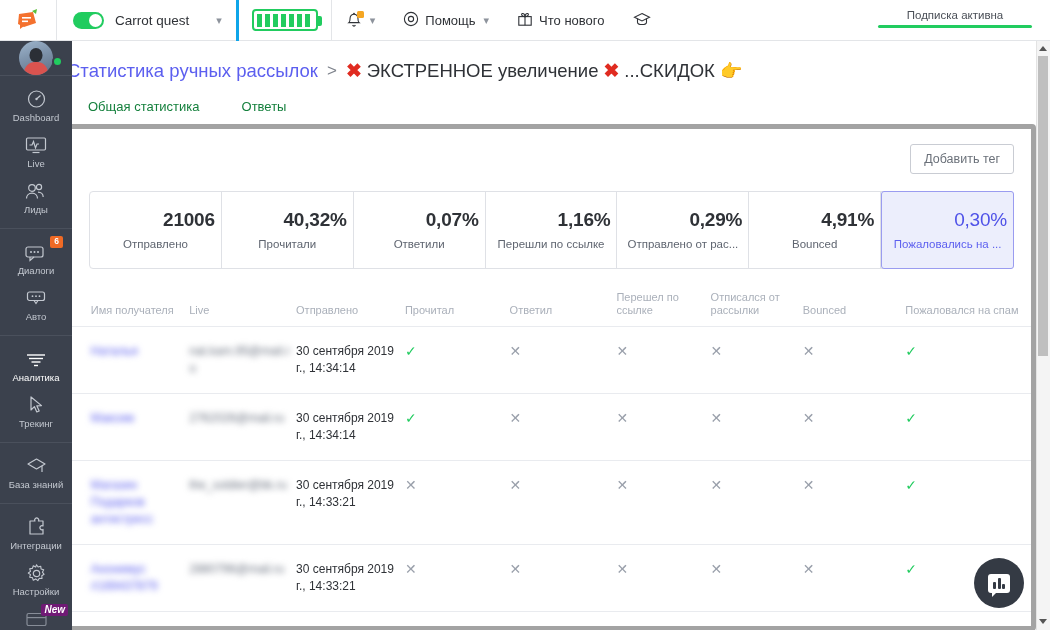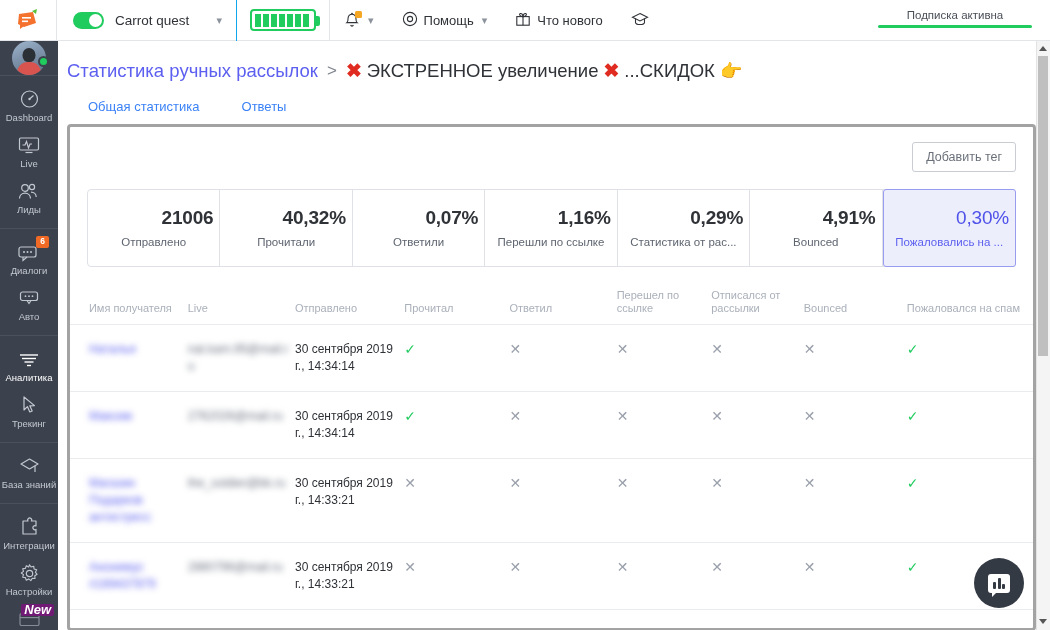--- a/index.html
+++ b/index.html
@@ -17,21 +17,21 @@
     background:#ffffff; border-bottom:1px solid #e3e5e8;
     display:flex; align-items:center; z-index:40;
   }
   .logo-cell {
     width:57px; height:41px; display:flex; align-items:center; justify-content:center;
     border-right:1px solid #e3e5e8;
   }
   .logo-glyph { position:relative; width:24px; height:23px; }
   .project-cell {
     display:flex; align-items:center; gap:11px; padding:0 14px 0 16px;
-    height:41px; border-right:1px solid #0ea5e9; min-width:180px;
+    height:41px; border-right:3px solid #0ea5e9; min-width:180px;
   }
   .toggle {
     width:31px; height:17px; border-radius:9px; background:#21cc5f; position:relative;
     flex:none;
   }
   .toggle:after{
     content:''; position:absolute; right:2px; top:2px; width:13px; height:13px;
     border-radius:50%; background:#fff;
   }
   .project-name { font-size:13.5px; color:#2f3237; white-space:nowrap; }
@@ -61,21 +61,21 @@
     background:#f5a623;
   }
   .sub-cell{
     margin-left:auto; padding:0 18px 4px 12px; text-align:center;
   }
   .sub-label{ font-size:11.5px; color:#4a4f57; margin-bottom:4px; }
   .sub-bar{ width:154px; height:3px; background:#21cc5f; border-radius:2px; }
 
   
   .sidebar{
-    position:absolute; top:41px; left:0; width:58px; height:589px;
+    position:absolute; top:41px; left:0; width:72px; height:589px;
     background:#3b414d; z-index:30;
     display:flex; flex-direction:column; align-items:center;
     overflow:hidden;
   }
   .avatar-wrap{
     height:52px; display:flex; align-items:center; justify-content:center;
     width:100%; border-bottom:1px solid #4a505c; position:relative;
   }
   .avatar{
     width:34px; height:34px; border-radius:50%;
@@ -104,21 +104,21 @@
     font-size:9.5px; color:#c3c8d0; line-height:11px; white-space:nowrap;
   }
   .nav-item.active .lbl{ color:#ffffff; }
   .nav-badge{
     position:absolute; right:9px; top:1px; background:#f06a25; color:#fff;
     font-size:8.5px; font-weight:bold; line-height:11px; min-width:13px; height:12px;
     border-radius:2px; text-align:center; padding:0 2px;
   }
   .nav-new{
     position:absolute; right:4px; top:2px; background:#701a75; color:#fff;
-    font-size:13px; font-weight:bold; line-height:12px; height:12px;
+    font-size:10px; font-weight:bold; line-height:12px; height:12px;
     border-radius:2px; padding:0 3px; font-style:italic;
   }
 
   
   .main{
     position:absolute; top:41px; left:53px; width:997px; height:589px;
     background:#ffffff; overflow:hidden;
   }
   .page-head{
     padding:18px 20px 8px 14px; display:flex; align-items:center; gap:9px;
@@ -128,33 +128,33 @@
   .crumb-sep{ font-size:17px; color:#7e838c; }
   .crumb-cur{ font-size:18.5px; color:#2f3237; display:flex; align-items:center; gap:5px;}
   .xmark{ color:#e02b20; font-size:19px; font-weight:bold; }
   .pointer{ font-size:18px; }
 
   .tabs{
     display:flex; align-items:flex-end; gap:0; padding-left:14px; height:34px;
     position:relative;
   }
   .tab{
-    font-size:13px; color:#3b82f6; padding:9px 20px 9px 20px; cursor:pointer;
+    font-size:13px; color:#15803d; padding:9px 20px 9px 20px; cursor:pointer;
     border:1px solid transparent; border-bottom:none; line-height:16px;
   }
   .tab.active{
     color:#5c5fef; background:#fff; border-color:#d6d9df;
     border-radius:4px 4px 0 0; position:relative; z-index:3;
   }
   .tab.active:after{
     content:''; position:absolute; left:0; right:0; bottom:-1px; height:2px; background:#fff;
   }
 
   .panel{
-    margin:0 14px; background:#fff; border:3px solid #a3a3a3; border-radius:4px;
+    margin:0 14px; background:#fff; border:5px solid #a3a3a3; border-radius:4px;
     height:507px; position:relative; overflow:hidden;
   }
   .panel-top{ display:flex; justify-content:flex-end; padding:15px 17px 0 0; }
   .btn-tag{
     font-size:12.5px; color:#6a7079; background:#fff; border:1px solid #c9ccd3;
     border-radius:3px; padding:7px 13px; cursor:pointer;
   }
 
   .stats{
     display:flex; margin:17px 17px 0 17px; border:1px solid #dfe1e6; border-radius:4px;
@@ -491,21 +491,21 @@
         <div class="stat">
           <div class="val">0,07%</div>
           <div class="cap">Ответили</div>
         </div>
         <div class="stat">
           <div class="val">1,16%</div>
           <div class="cap">Перешли по ссылке</div>
         </div>
         <div class="stat">
           <div class="val">0,29%</div>
-          <div class="cap">Статистика от рас...</div>
+          <div class="cap">Отправлено от рас...</div>
         </div>
         <div class="stat">
           <div class="val">4,91%</div>
           <div class="cap">Bounced</div>
         </div>
         <div class="stat sel">
           <div class="val">0,30%</div>
           <div class="cap">Пожаловались на ...</div>
         </div>
       </div>

